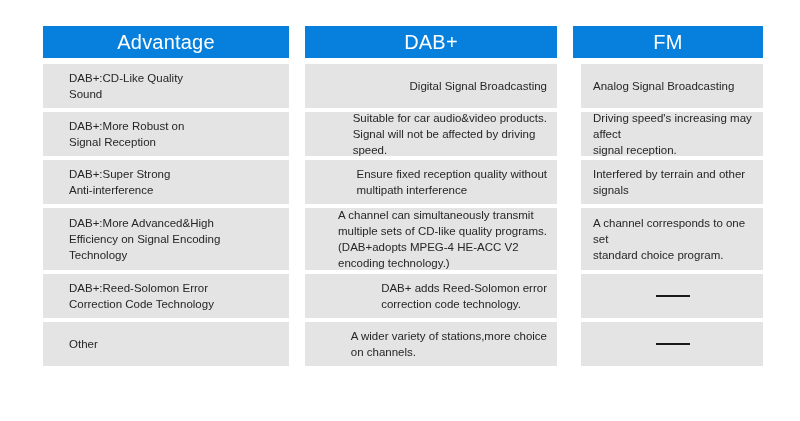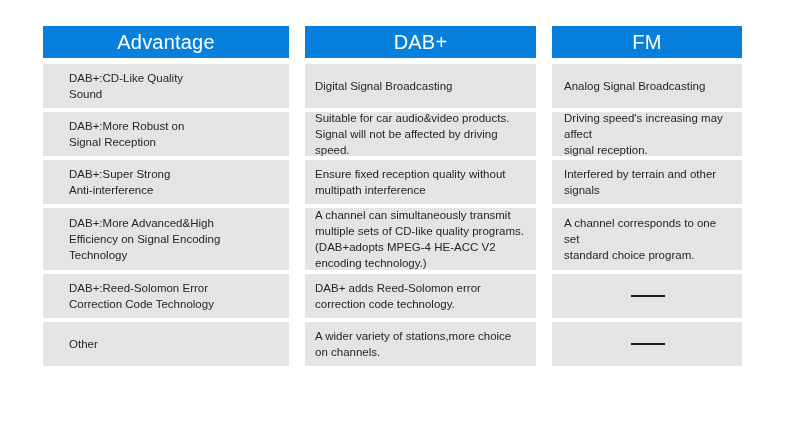--- a/index.html
+++ b/index.html
@@ -22,21 +22,21 @@
     width: 722px;
     display: flex;
     flex-direction: row;
     gap: 16px;
   }
   .column {
     display: flex;
     flex-direction: column;
   }
   .col-advantage { width: 246px; }
-  .col-dab      { width: 231px; }
+  .col-dab      { width: 252px; }
   .col-fm       { width: 190px; justify-content: center; }
 
   .col-header {
     height: 32px;
     background: #0680dc;
     color: #ffffff;
     display: flex;
     align-items: center;
     justify-content: center;
     font-size: 20px;
@@ -50,22 +50,22 @@
     color: #262626;
     font-size: 11.5px;
     line-height: 16px;
     padding: 0 12px;
     box-sizing: border-box;
     display: flex;
     align-items: center;
     margin-bottom: 4px;
   }
   .col-advantage .cell { padding-left: 26px; padding-right: 22px; }
-  .col-dab .cell       { padding-left: 10px; padding-right: 10px; }
-  .col-fm .cell        { padding-left: 12px; padding-right: 10px; }
+  .col-dab .cell       { padding-left: 10px; padding-right: 10px; justify-content: flex-end; }
+  .col-fm .cell        { padding-left: 12px; padding-right: 10px; margin-left: 8px; }
 
   
   .r0 { height: 44px; }
   .r1 { height: 44px; }
   .r2 { height: 44px; }
   .r3 { height: 62px; }
   .r4 { height: 44px; }
   .r5 { height: 44px; }
 
   .cell-text {

